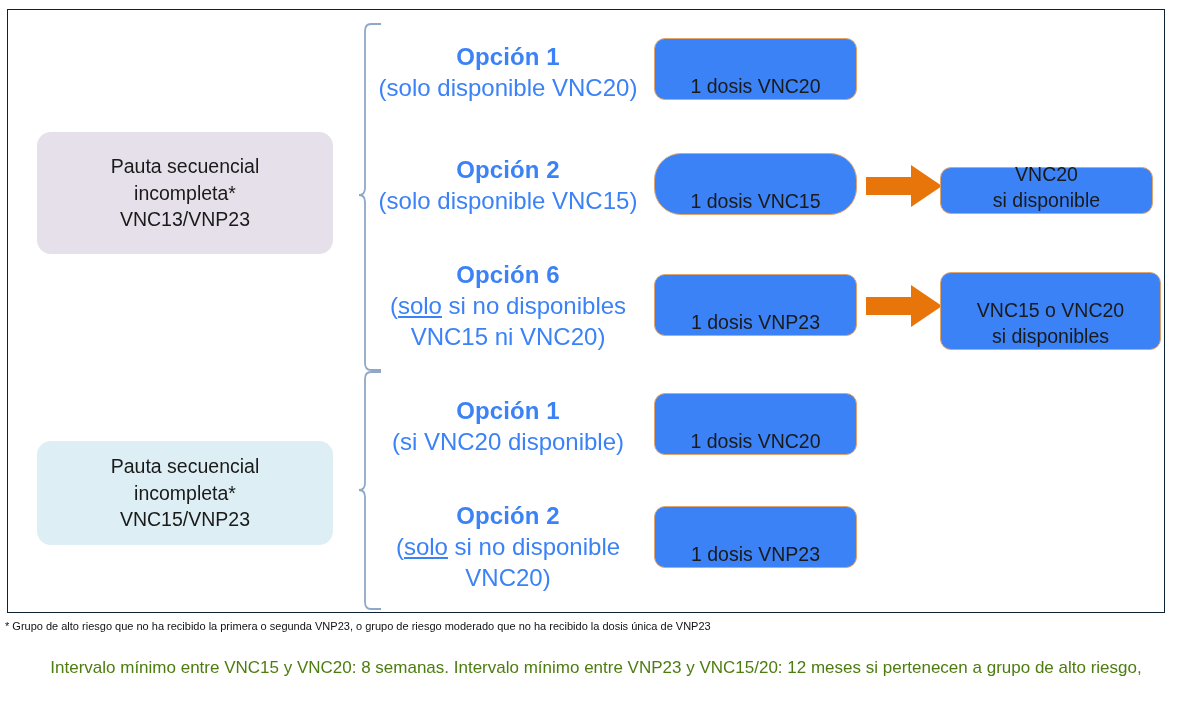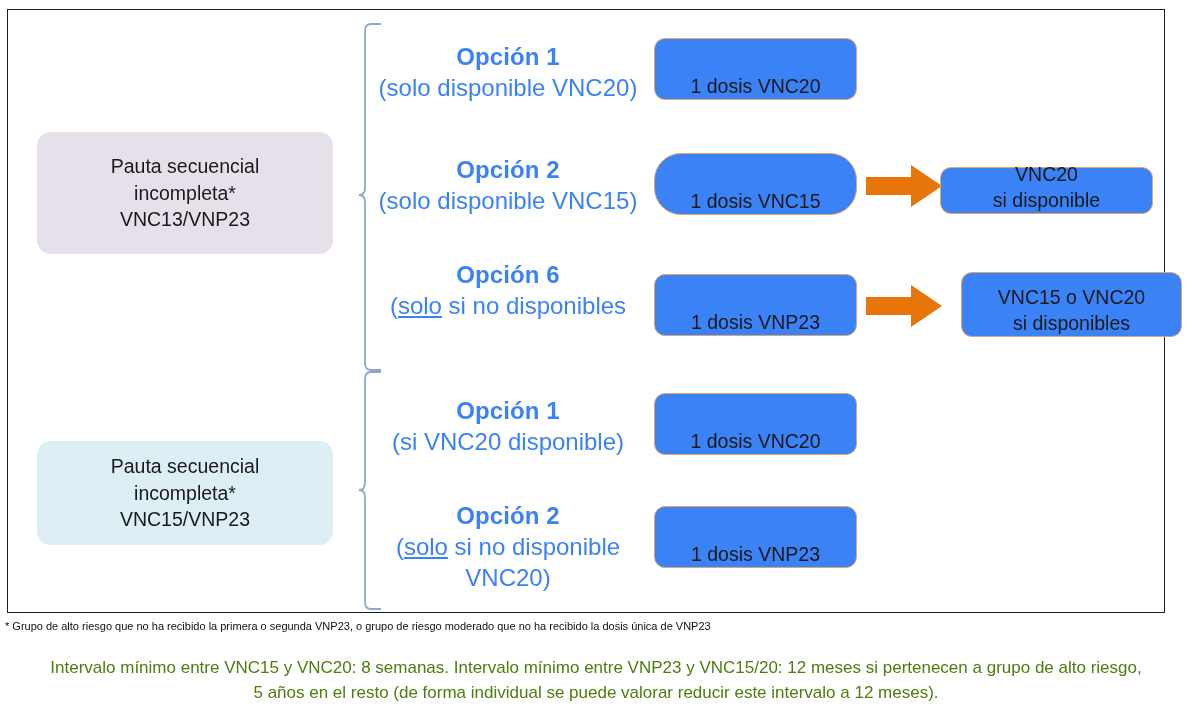--- a/index.html
+++ b/index.html
@@ -167,30 +167,31 @@
   <div class="obox" style="left:932px;top:157px;width:213px;height:47px;">
     <div>
       <span class="bline">VNC20</span>
       <span class="bline">si disponible</span>
     </div>
   </div>
 
   <div class="option" style="left:368px;top:249px;">
     <span class="opt-title">Opción 6</span>
     <span class="opt-sub"><span>(</span><u>solo</u><span> si no disponibles</span></span>
+    <span class="opt-sub">VNC15 ni VNC20)</span>
   </div>
   <div class="obox" style="left:646px;top:264px;width:203px;height:62px;">
     <span class="bline">1 dosis VNP23</span>
   </div>
   <div class="arrow" style="left:858px;top:274px;width:78px;height:44px;">
     <svg width="78" height="44" viewBox="0 0 78 44">
       <path d="M0 13 L45 13 L45 1 L76 22 L45 43 L45 31 L0 31 Z" fill="#e8750a"></path>
     </svg>
   </div>
-  <div class="obox" style="left:932px;top:262px;width:221px;height:65px;margin-left:21px;">
+  <div class="obox" style="left:932px;top:262px;width:221px;height:78px;">
     <div>
       <span class="bline">VNC15 o VNC20</span>
       <span class="bline">si disponibles</span>
     </div>
   </div>
 
   <div class="option" style="left:368px;top:385px;">
     <span class="opt-title">Opción 1</span>
     <span class="opt-sub"><span>(si VNC20 disponible)</span></span>
   </div>
@@ -206,15 +207,14 @@
   <div class="obox" style="left:646px;top:496px;width:203px;height:62px;">
     <span class="bline">1 dosis VNP23</span>
   </div>
 
 </div>
 
 <div id="footnotes">
   <div id="footnote-asterisk">* Grupo de alto riesgo que no ha recibido la primera o segunda VNP23, o grupo de riesgo moderado que no ha recibido la dosis única de VNP23</div>
   <div id="footnote-interval">
     <span class="fline">Intervalo mínimo entre VNC15 y VNC20: 8 semanas. Intervalo mínimo entre VNP23 y VNC15/20: 12 meses si pertenecen a grupo de alto riesgo,</span>
-    <span class="fline">5 años en el resto (de forma individual se puede valorar reducir este intervalo a 12 meses).</span>
   </div>
 </div>
 
 </body></html>

